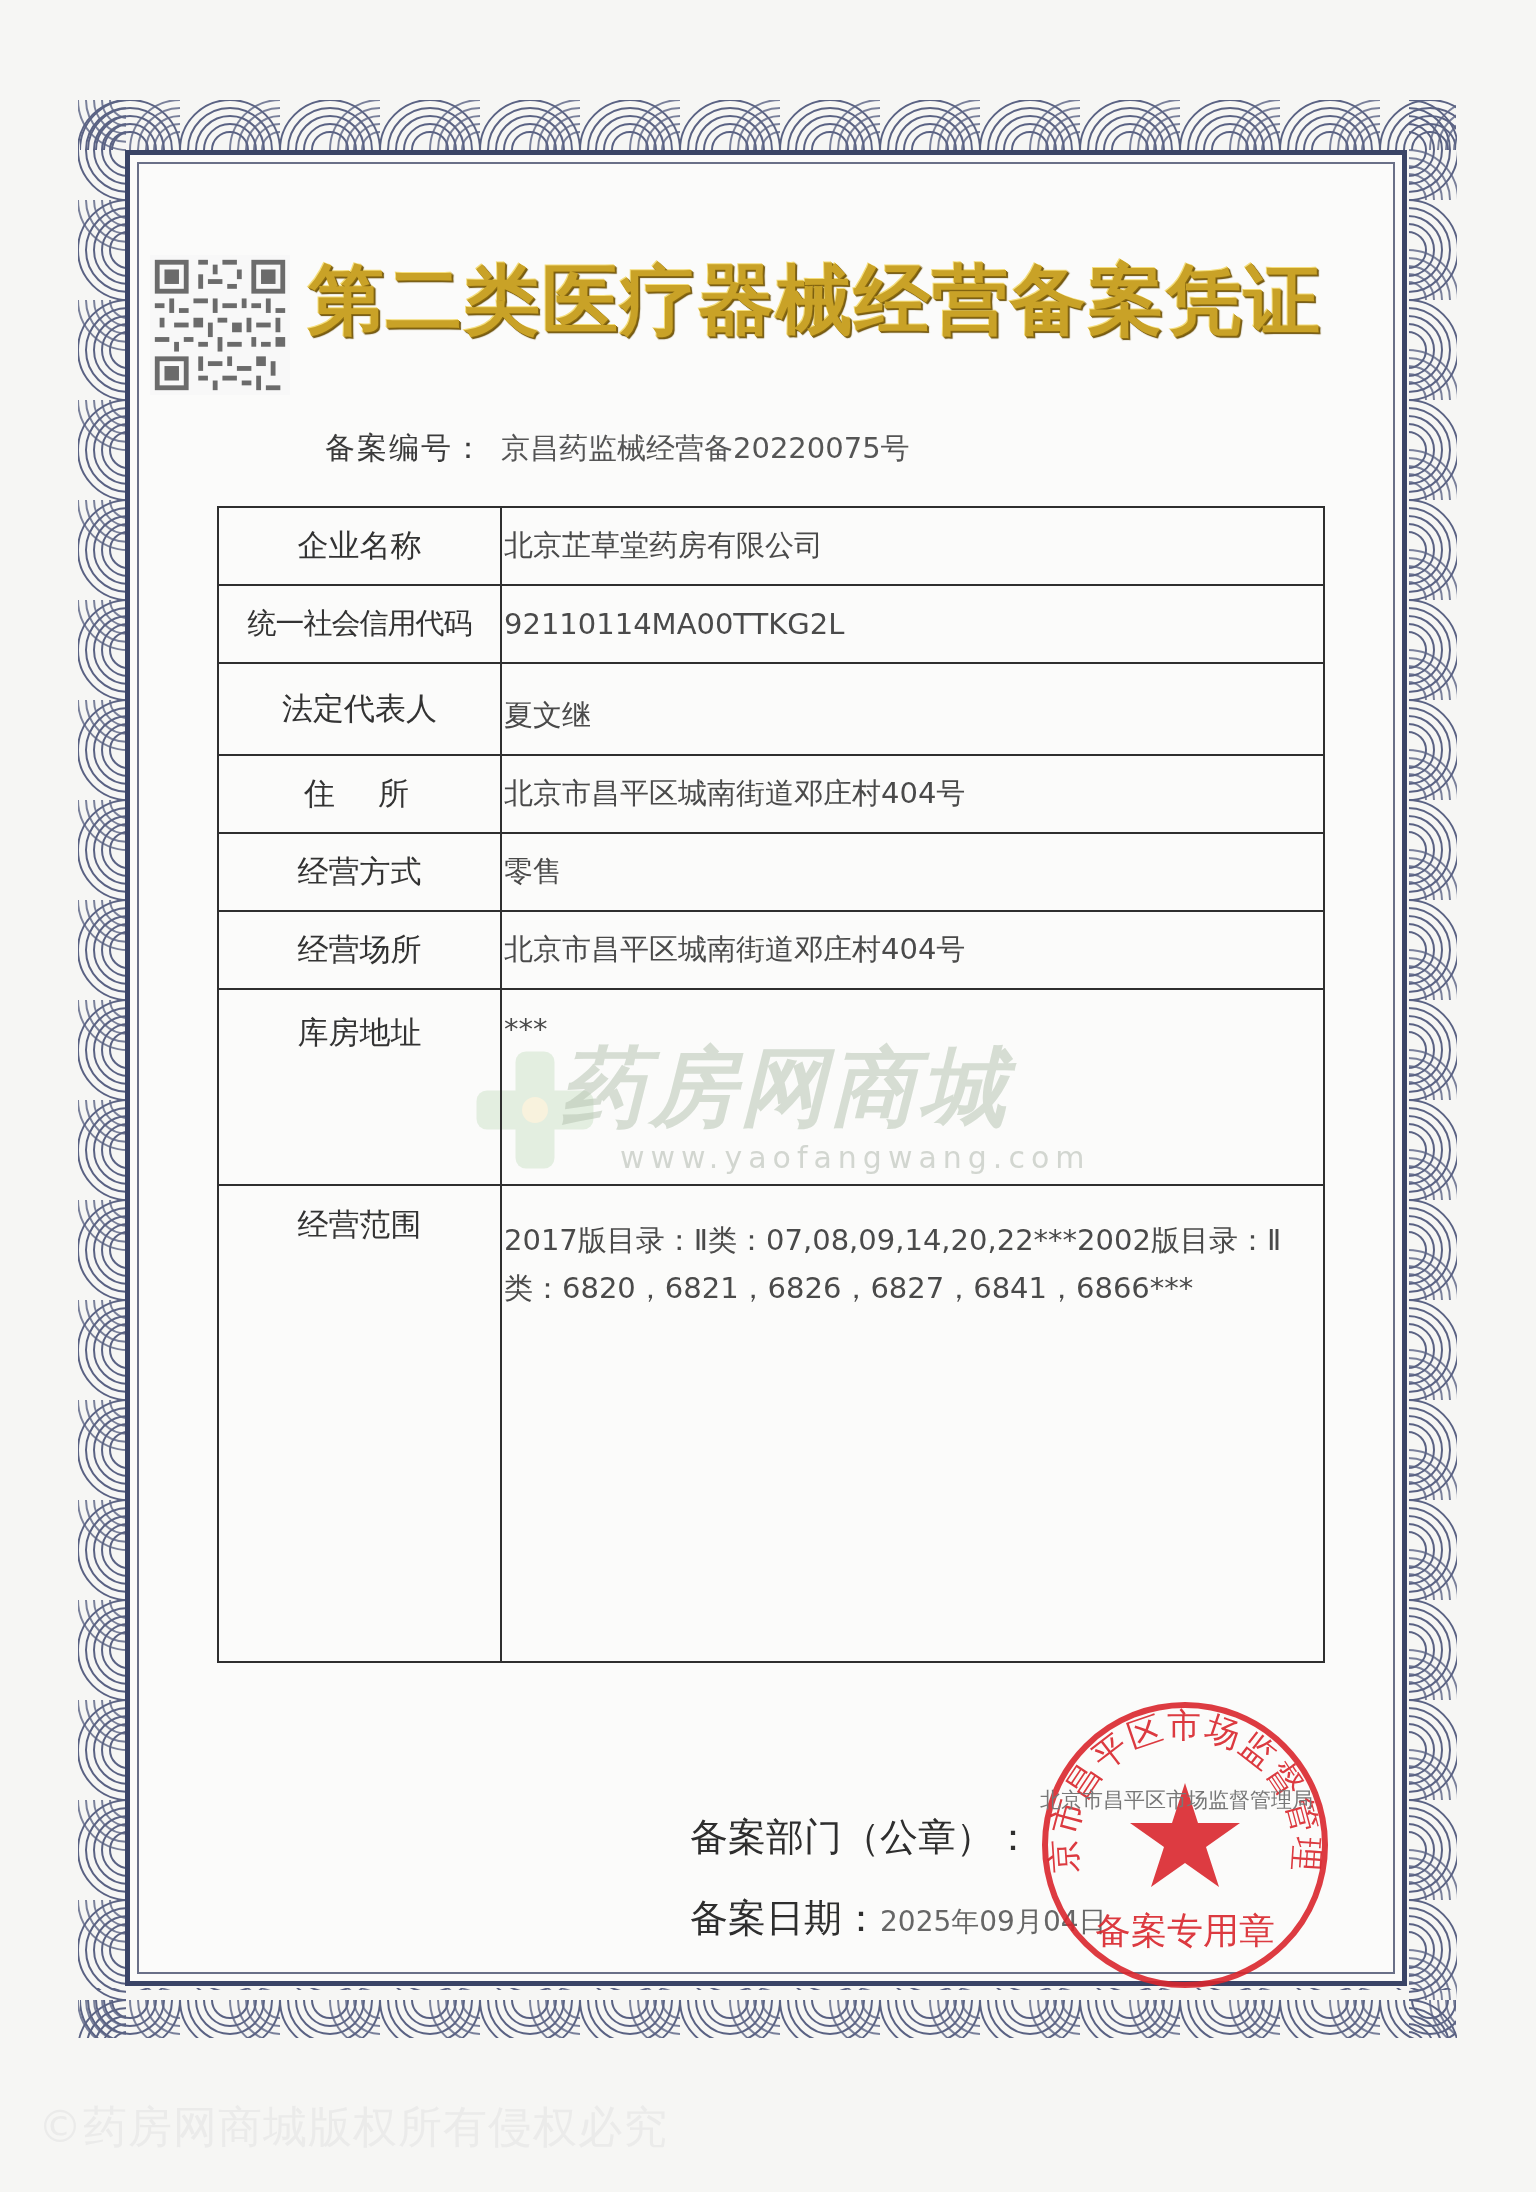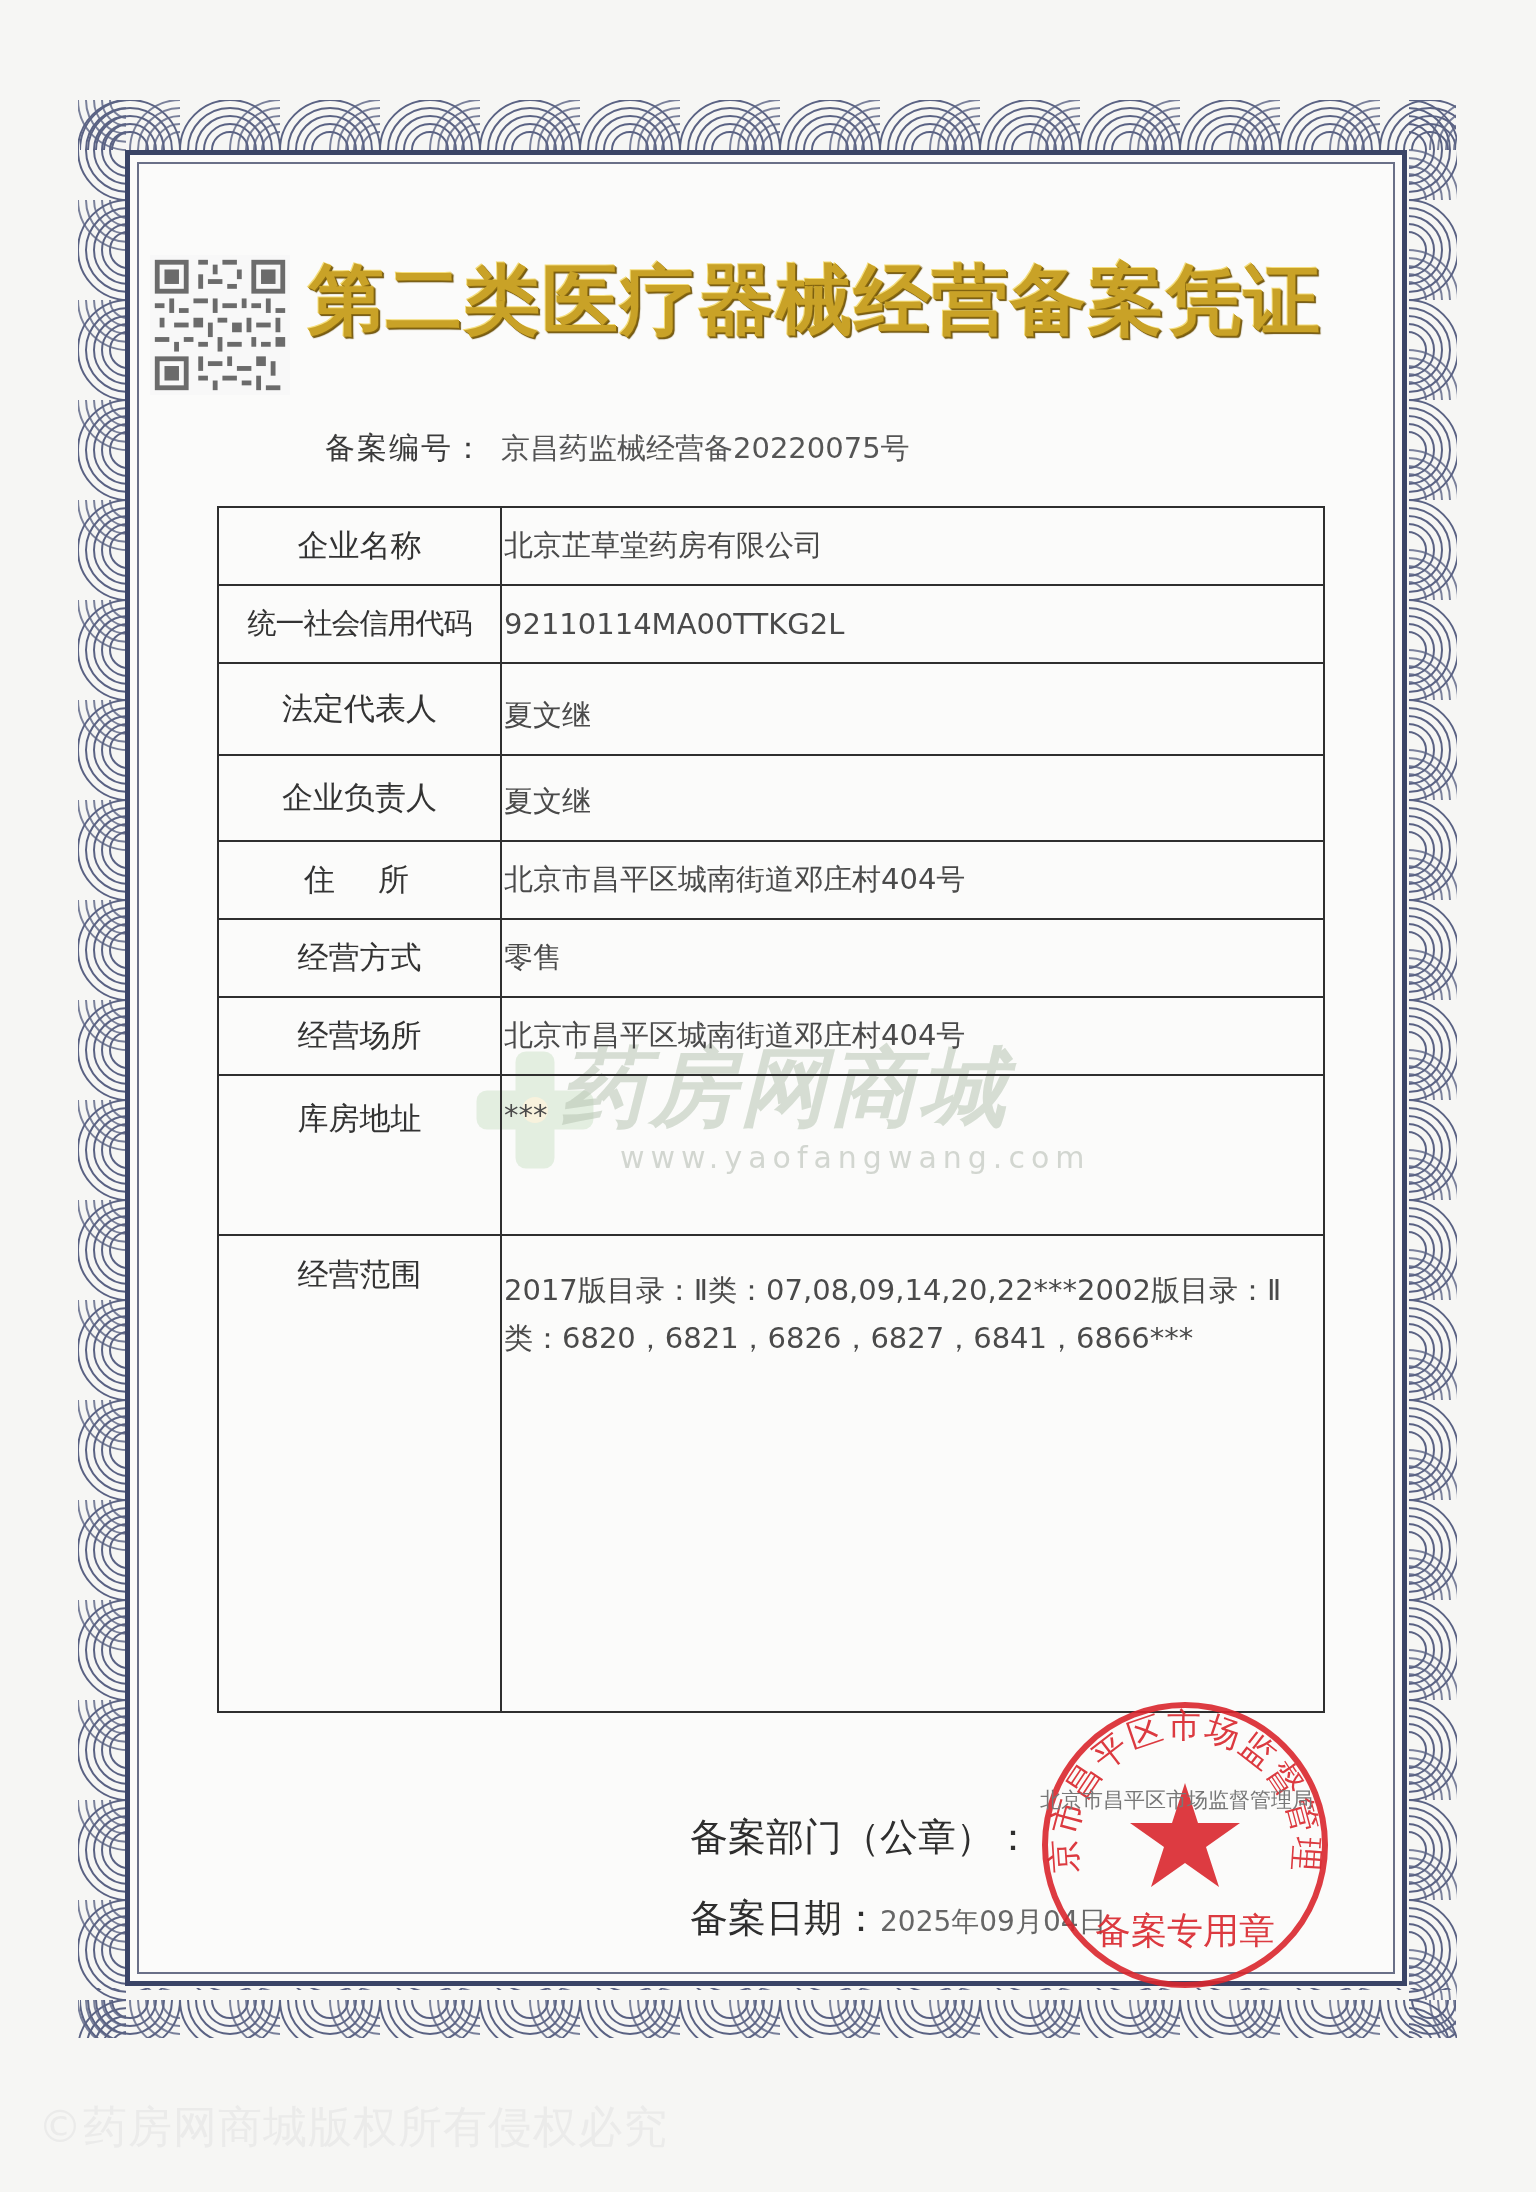--- a/index.html
+++ b/index.html
@@ -165,36 +165,32 @@
   </tr>
   <tr class="r80">
     <td class="lab" style="font-size:29px;letter-spacing:-1px;border-radius:14px;">统一社会信用代码</td>
     <td class="val">92110114MA00TTKG2L</td>
   </tr>
   <tr class="r80">
     <td class="lab">法定代表人</td>
     <td class="val" style="padding-top:14px;">夏文继</td>
   </tr>
   <tr class="r80">
-    <td class="lab">企业负责人</td>
-    <td class="val" style="padding-top:8px;">夏文继</td>
-  </tr>
-  <tr class="r80">
     <td class="lab" style="letter-spacing:6px;">住　所</td>
     <td class="val">北京市昌平区城南街道邓庄村404号</td>
   </tr>
   <tr class="r80">
     <td class="lab">经营方式</td>
     <td class="val" style="">零售</td>
   </tr>
   <tr class="r80">
     <td class="lab">经营场所</td>
     <td class="val">北京市昌平区城南街道邓庄村404号</td>
   </tr>
-  <tr class="r160" style="height:160px;">
+  <tr class="r160" style="height:196px;">
     <td class="lab">库房地址</td>
     <td class="val">***</td>
   </tr>
   <tr class="scope" style="height:477px;">
     <td class="lab">经营范围</td>
     <td class="val" style="padding-right:40px;">2017版目录：Ⅱ类：07,08,09,14,20,22***2002版目录：Ⅱ类：6820，6821，6826，6827，6841，6866***</td>
   </tr>
 </tbody>
   </table>
 

